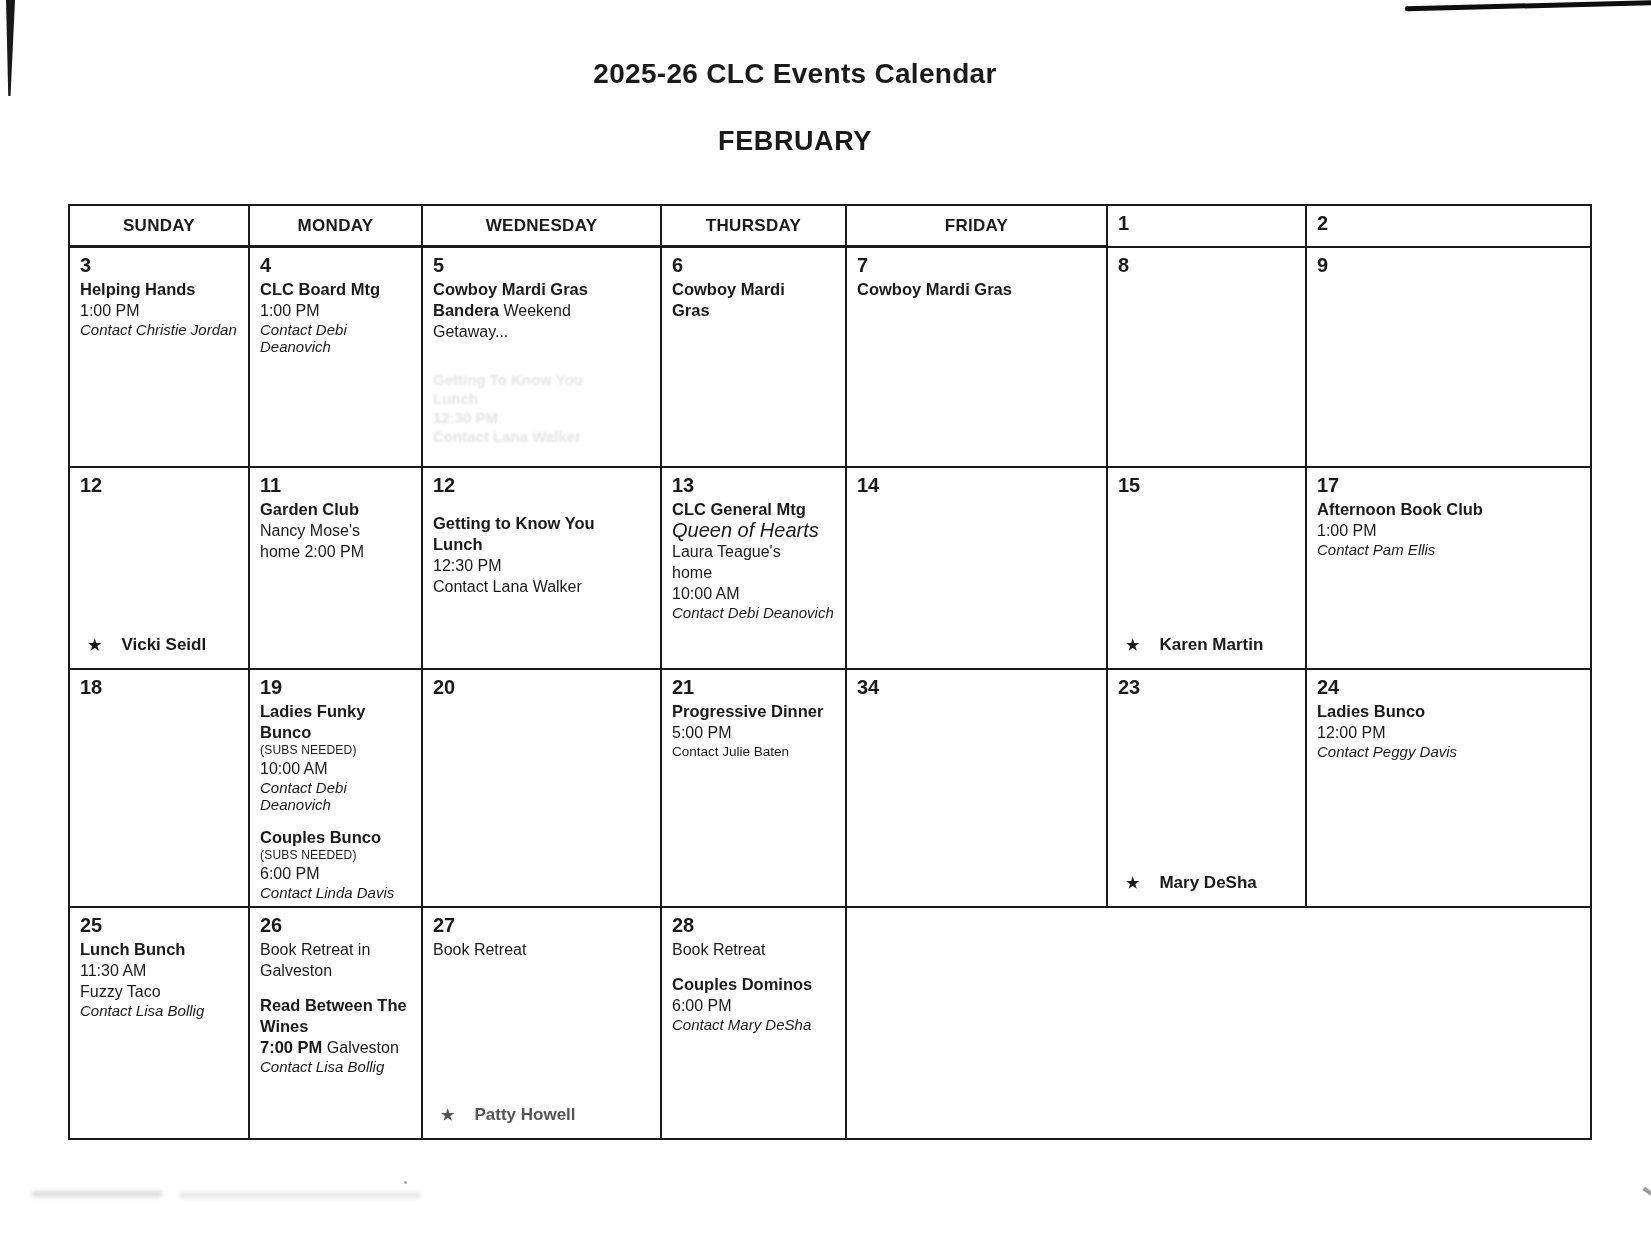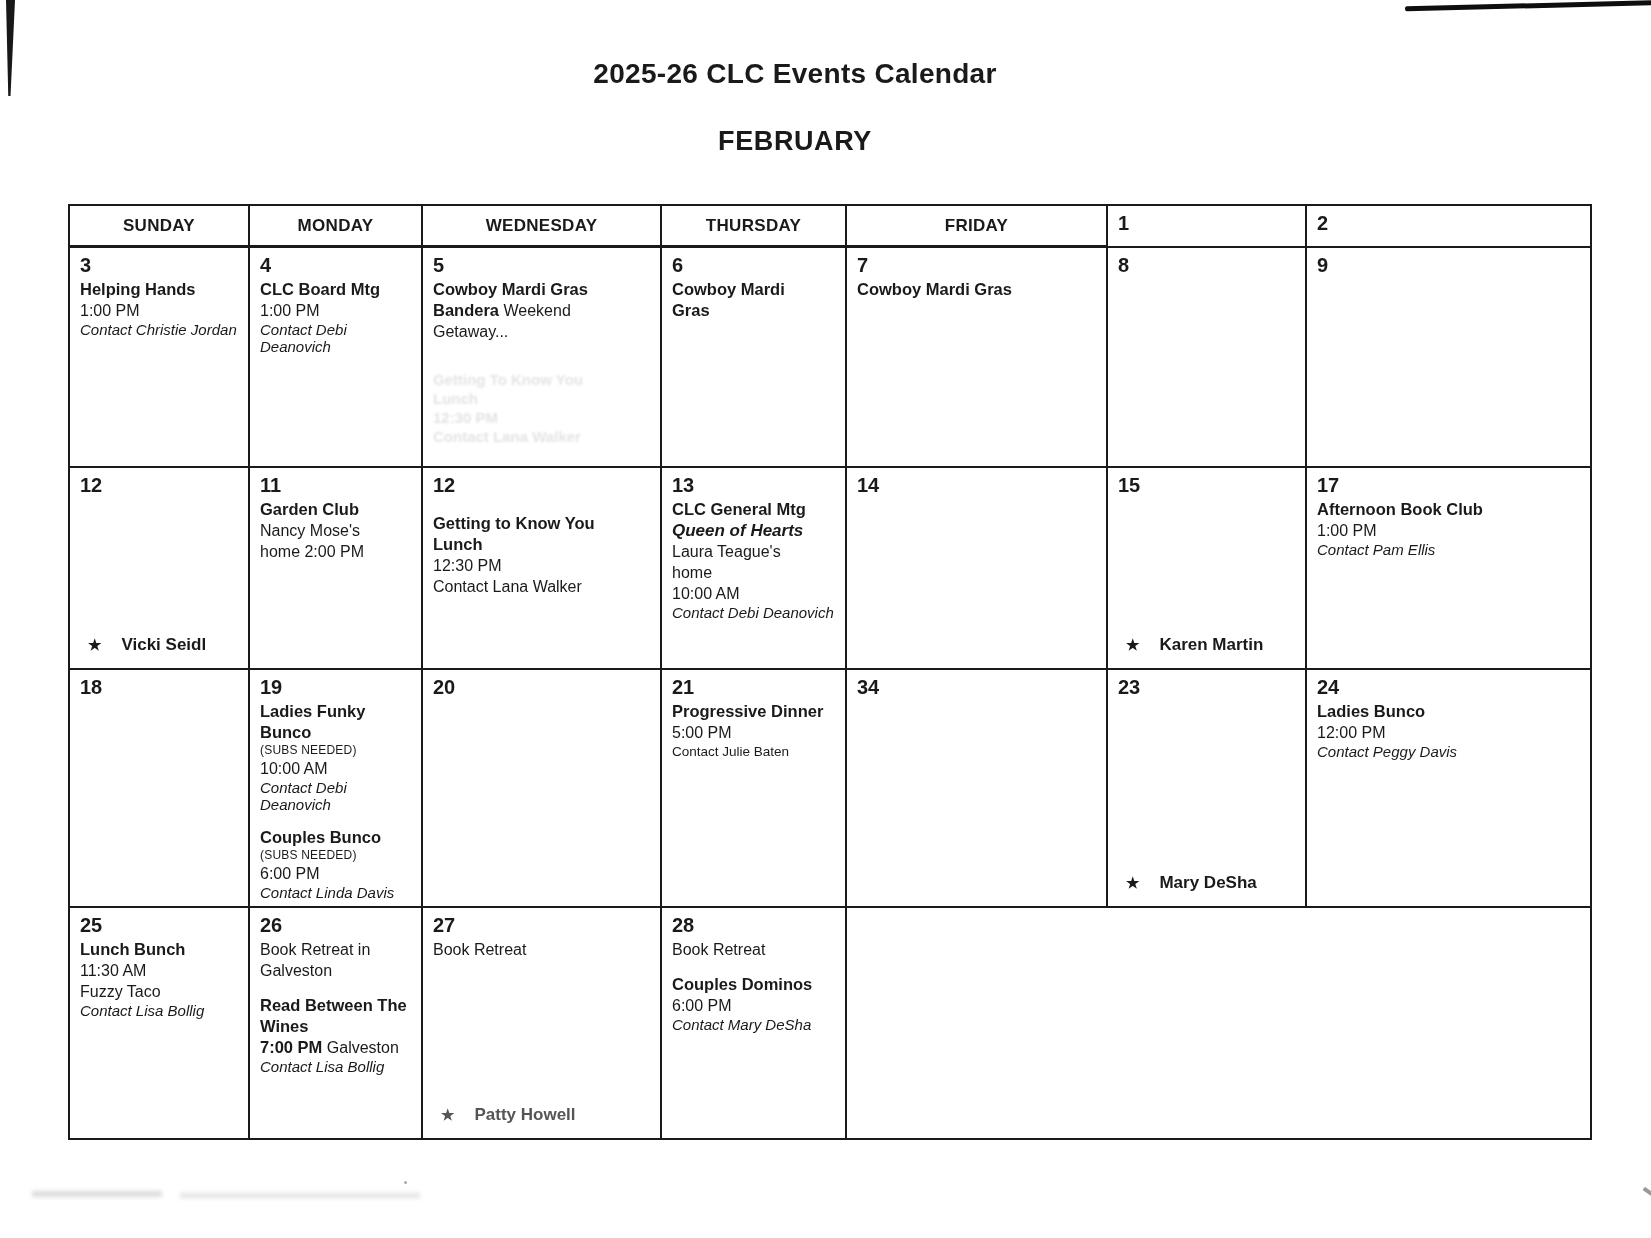--- a/index.html
+++ b/index.html
@@ -43,21 +43,21 @@
     align-items:center;justify-content:center;
     font-weight:bold;font-size:17px;letter-spacing:0.3px;
     border-bottom:3px solid #1a1a1a;
     padding:0;
   }
   .daynum{font-size:20px;font-weight:bold;line-height:24px;margin-bottom:2px;}
   .line{line-height:21px;}
   .l-b{font-weight:bold;font-size:16.5px;}
   .l-r{font-size:16px;}
   .l-i{font-style:italic;font-size:15px;line-height:17px;}
-  .l-bi{font-weight:bold;font-style:italic;font-size:17px;}
+  .l-bi{font-weight:normal;font-style:italic;font-size:20px;}
   .l-s{font-size:12px;line-height:15px;letter-spacing:0.2px;}
   .l-sr{font-size:13.5px;line-height:18px;}
   .l-gap{height:14px;flex:0 0 auto;}
   .l-ghost{
     font-size:15px;font-weight:bold;line-height:19px;
     color:#e4e4e4;filter:blur(1.2px);
   }
   .l-star{
     margin-top:auto;display:flex;align-items:center;gap:20px;
     font-weight:bold;font-size:17px;padding:0 0 8px 8px;

